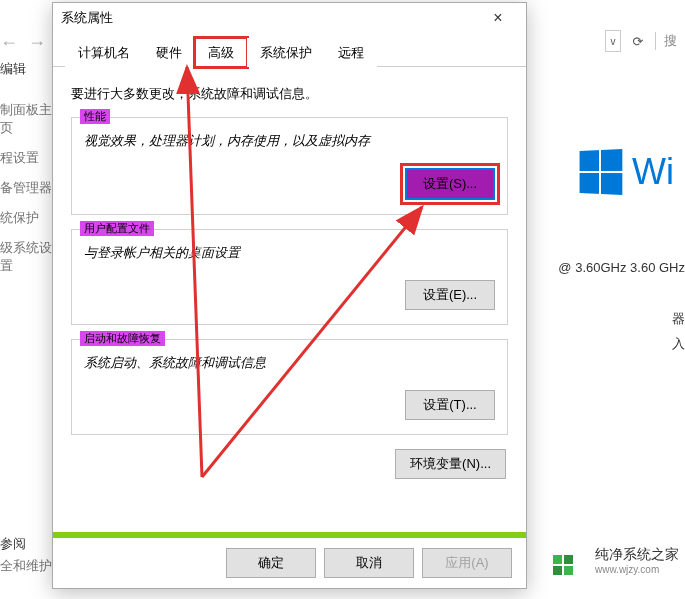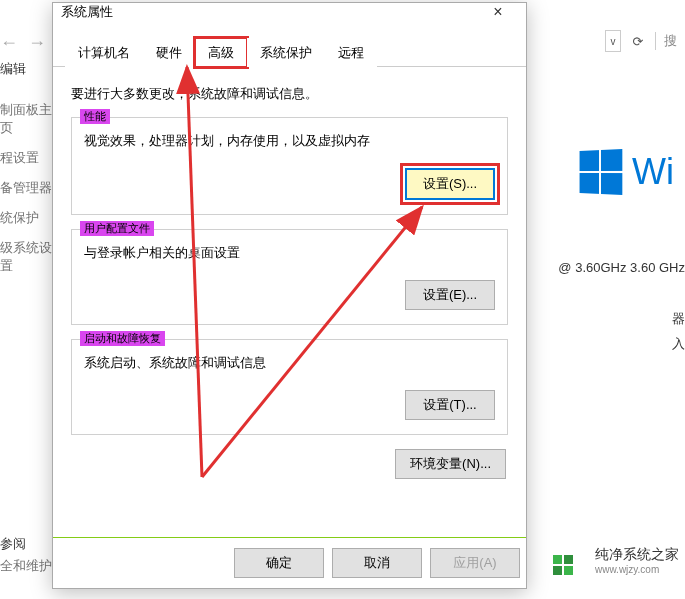--- a/index.html
+++ b/index.html
@@ -107,21 +107,21 @@
       height: 587px;
       background: #fff;
       border: 1px solid #aaa;
       box-shadow: 0 4px 20px rgba(0,0,0,0.25);
       display: flex;
       flex-direction: column;
     }
     .titlebar {
       height: 30px;
       display: flex;
-      align-items: flex-start;
+      align-items: center;
       padding: 0 8px;
       font-size: 13px;
     }
     .titlebar .title { flex: 1; }
     .titlebar .close {
       width: 40px;
       text-align: center;
       font-size: 16px;
       color: #333;
       cursor: pointer;
@@ -163,49 +163,49 @@
       position: relative;
     }
     .group-title {
       position: absolute;
       top: -9px;
       left: 8px;
       background: #d946ef;
       padding: 0 4px;
       font-size: 11px;
     }
-    .group-desc { margin: 4px 0 18px 0; font-size: 13px; }
+    .group-desc { margin: 4px 0 18px 0; font-size: 13px; font-style: italic; }
     .btn-row { display: flex; justify-content: flex-end; }
     .btn {
       min-width: 90px;
       padding: 5px 14px;
       border: 1px solid #adadad;
       background: #e1e1e1;
       font-size: 13px;
       cursor: pointer;
       font-family: inherit;
     }
     .btn.highlight {
       outline: 3px solid #e03030;
       outline-offset: 2px;
       border: 2px solid #0078d7;
-      background: #fef9c3;
+      background: #a21caf;
     }
     .env-row {
       display: flex;
       justify-content: flex-end;
       margin-top: 6px;
       padding-right: 2px;
     }
     .dialog-buttons {
       display: flex;
       justify-content: flex-end;
       gap: 8px;
-      padding: 10px 6px;
-      border-top: 1px solid #84cc16;
+      padding: 10px 14px;
+      border-top: 6px solid #84cc16;
     }
     .btn.disabled { color: #a0a0a0; cursor: default; }
 
     
     .annot-svg {
       position: absolute;
       left: 52px;
       top: 2px;
       width: 475px;
       height: 587px;

